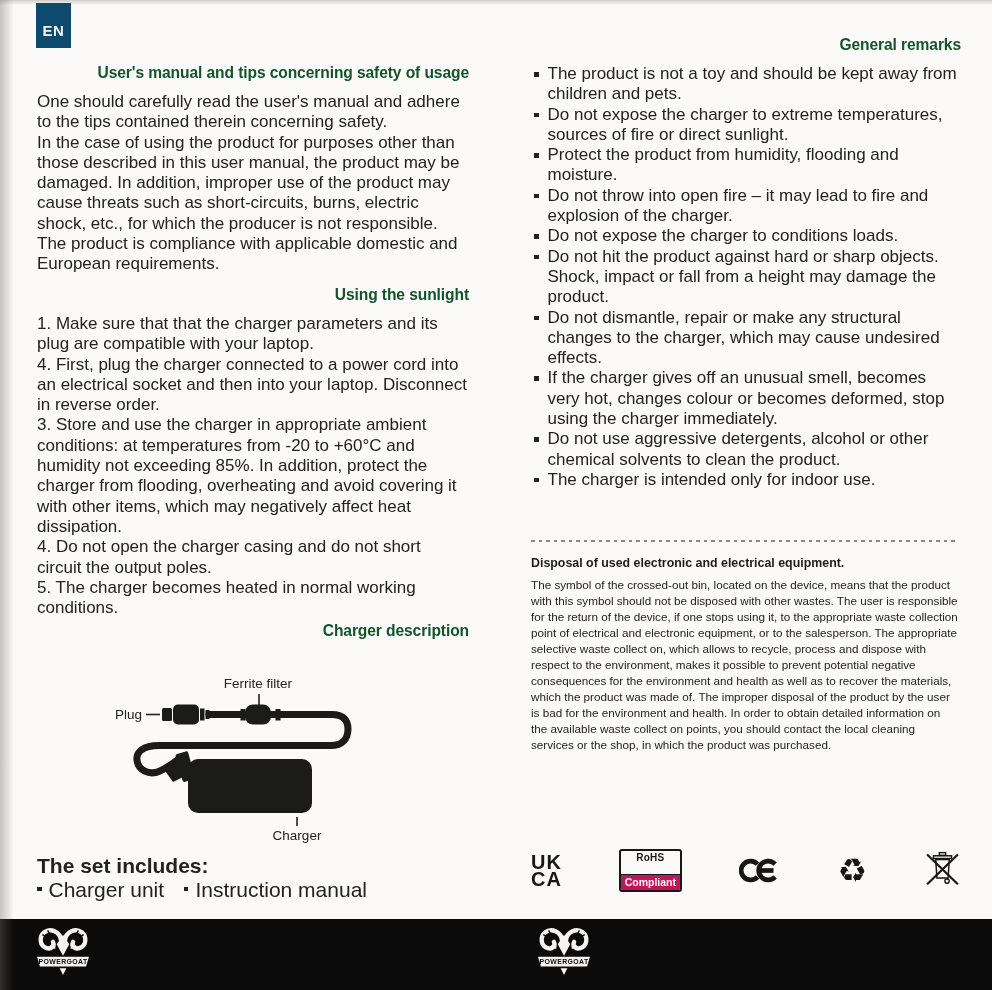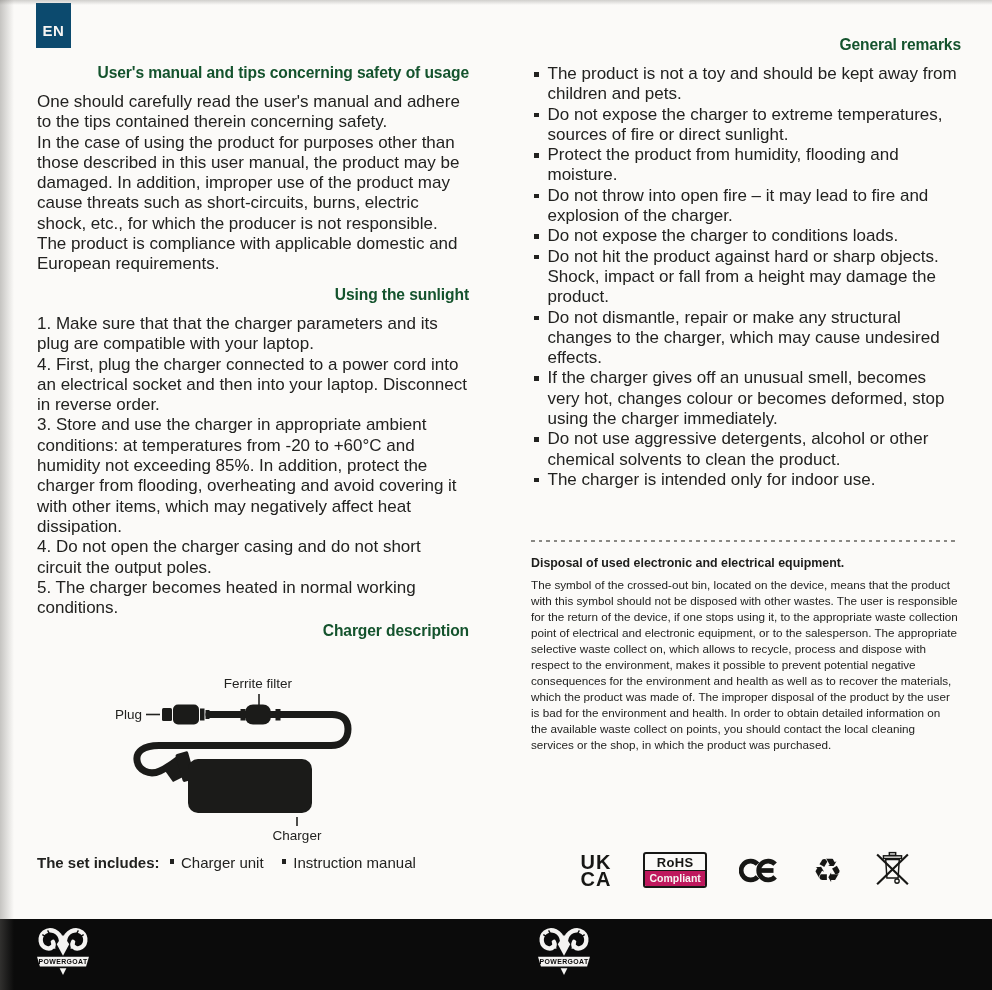--- a/index.html
+++ b/index.html
@@ -23,40 +23,40 @@
     position:absolute;left:36px;top:3px;width:35px;height:45px;
     background:#0c4a6e;color:#f6f5f3;display:flex;align-items:center;justify-content:center;
     font-size:15px;font-weight:700;letter-spacing:.5px;padding-top:10px;box-sizing:border-box;
   }
   h1,h2{font-size:15.6px;font-weight:700;margin:0 0 10px 0;letter-spacing:-.1px;color:#14532d;text-align:right;}
   .sec{position:absolute;width:432px;}
   .sec-usage{left:37px;top:64px;}
   .sec-using{left:37px;top:286px;}
   .sec-desc{left:37px;top:622px;}
   .set-includes{position:absolute;left:37px;top:854px;width:440px;display:flex;align-items:baseline;
-    font-size:15px;}
+    font-size:21px;flex-direction:column;}
   .set-includes .label{font-weight:700;margin-right:10px;white-space:nowrap;}
   .inc-item{display:inline-flex;align-items:baseline;margin-right:14px;white-space:nowrap;}
   .para,.step,.remark-text{font-size:17px;line-height:20.3px;}
   .sec-remarks{left:531px;top:36px;width:430px;}
   ul.remarks{list-style:none;margin:0;padding:0;}
   ul.remarks li{display:flex;padding-left:3px;}
   .sq{flex:none;width:4.5px;height:4.5px;background:#222220;margin:8px 9px 0 0;}
   .inc-item .sq{margin:0 7px 2px 0;align-self:center;}
   .sec-disposal{left:531px;top:540px;width:428px;}
   .divider{height:2px;margin-bottom:14px;
     background:repeating-linear-gradient(90deg,#898884 0 3.5px,transparent 3.5px 7.5px);}
   .small-head{font-size:12.4px;font-weight:700;margin:0 0 7px 0;color:#1d1d1b;}
   .small-body{font-size:11.7px;line-height:16px;color:#232321;}
   .logos{position:absolute;left:531px;top:841px;width:430px;height:58px;
-    display:flex;justify-content:center;align-items:center;gap:32px;}
+    display:flex;justify-content:space-between;align-items:center;gap:9px;}
   .ukca{font-weight:700;font-size:20px;line-height:15.5px;letter-spacing:1px;color:#171715;
     transform:scaleY(1.05);}
   .rohs{border:2.5px solid #171715;border-radius:3px;text-align:center;overflow:hidden;background:#fbfaf8;}
-  .rohs-top{font-size:13px;font-weight:700;padding:1px 6px 0 6px;letter-spacing:.3px;color:#171715;
+  .rohs-top{font-size:10px;font-weight:700;padding:1px 6px 11px 6px;letter-spacing:.3px;color:#171715;
     border-bottom:1.5px solid #171715;}
   .rohs-bot{background:#be185d;color:#f6f5f3;font-size:10.5px;font-weight:700;padding:1px 4px 2px 4px;}
   .ce-mark svg{display:block;}
   .recycle{font-family:"DejaVu Sans",sans-serif;font-size:33px;line-height:1;color:#161614;}
   .footer-bar{position:absolute;left:0;top:919px;width:992px;height:71px;background:#0b0b0b;}
   .goat{position:absolute;top:7px;}
   .goat-1{left:34px;} .goat-2{left:535px;}
   .diagram{display:block;margin-top:8px;}
   .diagram text{font-family:"Liberation Sans","DejaVu Sans",sans-serif;fill:#222220;}
 </style>

